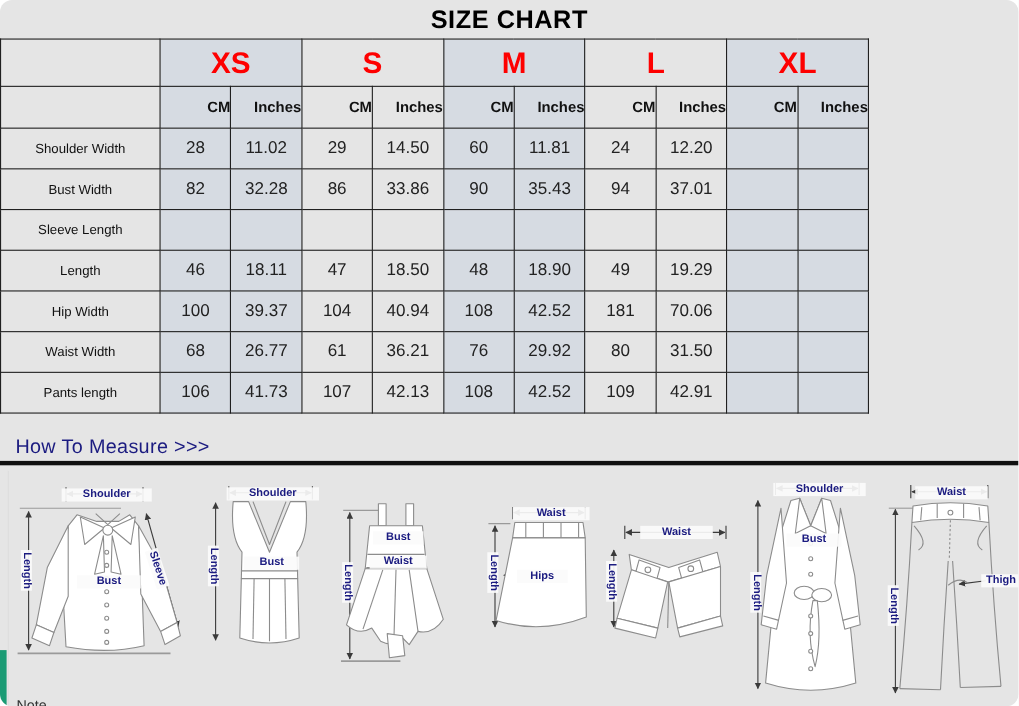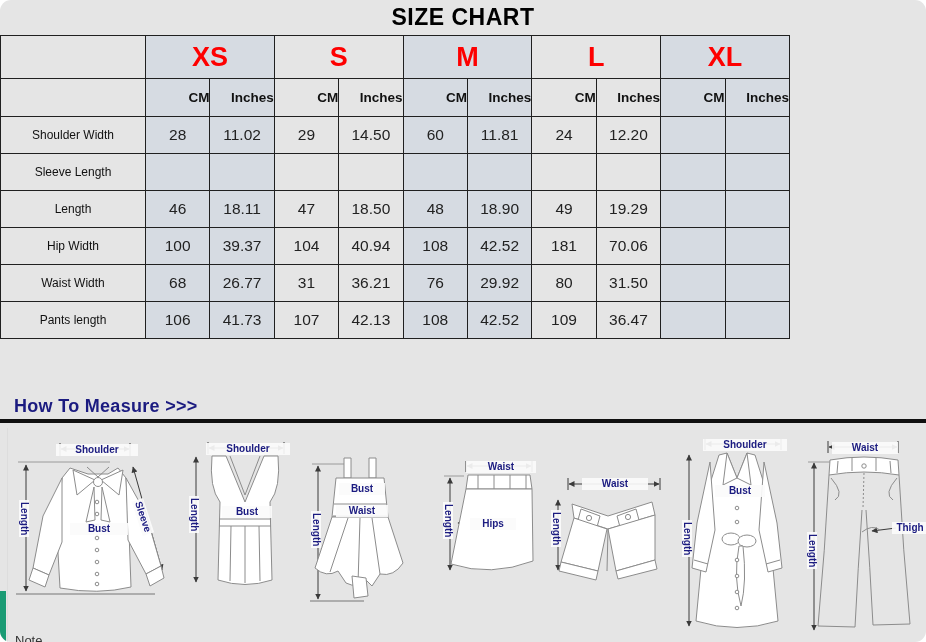--- a/index.html
+++ b/index.html
@@ -10,21 +10,21 @@
   
   .szt{position:absolute;top:35px;left:0;width:790px;border-collapse:collapse;table-layout:fixed;}
   .szt th,.szt td{border:1px solid #202020;text-align:center;vertical-align:middle;padding:0;
                   font-family:"Liberation Sans",sans-serif;}
   .szt .shade{background:var(--shade);}
   .szt .size-h{height:42px;font-size:27px;font-weight:bold;color:var(--red);}
   .szt .unit-h{height:37px;font-size:13.5px;font-weight:bold;color:#111;text-align:right;}
   .szt td{height:36px;font-size:15.5px;color:#222;}
   .szt td.rl{font-size:12px;color:#111;}
   
-  .htm-heading{position:absolute;top:396px;left:14px;font-size:18px;font-weight:bold;
+  .htm-heading{position:absolute;top:396px;left:14px;font-size:18px;font-weight:normal;
                color:var(--navy);letter-spacing:.3px;}
   .htm-rule{position:absolute;top:419px;left:0;width:926px;height:4px;background:#101010;}
   .measure-area{position:absolute;top:430px;left:0;width:926px;height:212px;}
   .img-edge{position:absolute;left:7px;top:428px;width:1px;height:214px;background:#ddd;}
   .green-bar{position:absolute;left:0;top:591px;width:6px;height:51px;background:var(--green);}
   .note{position:absolute;left:15px;top:633px;font-size:13px;color:#333;}
   .dg{position:absolute;text-decoration:underline;}
   .dg svg{position:absolute;left:0;top:0;}
   .mlabel{position:absolute;font-weight:bold;font-size:10px;line-height:1;color:var(--navy);
           background:rgba(251,251,251,.92);padding:1px 2px;text-align:center;white-space:nowrap;}
@@ -83,20 +83,33 @@
           <td>29</td>
           <td>14.50</td>
           <td class="shade">60</td>
           <td class="shade">11.81</td>
           <td>24</td>
           <td>12.20</td>
           <td class="shade"></td>
           <td class="shade"></td>
         </tr>
         <tr>
+          <td class="rl">Bust Width</td>
+          <td class="shade">82</td>
+          <td class="shade">32.28</td>
+          <td>86</td>
+          <td>33.86</td>
+          <td class="shade">90</td>
+          <td class="shade">35.43</td>
+          <td>94</td>
+          <td>37.01</td>
+          <td class="shade"></td>
+          <td class="shade"></td>
+        </tr>
+        <tr>
           <td class="rl">Sleeve Length</td>
           <td class="shade"></td>
           <td class="shade"></td>
           <td></td>
           <td></td>
           <td class="shade"></td>
           <td class="shade"></td>
           <td></td>
           <td></td>
           <td class="shade"></td>
@@ -125,39 +138,39 @@
           <td class="shade">42.52</td>
           <td>181</td>
           <td>70.06</td>
           <td class="shade"></td>
           <td class="shade"></td>
         </tr>
         <tr>
           <td class="rl">Waist Width</td>
           <td class="shade">68</td>
           <td class="shade">26.77</td>
-          <td>31</td>
+          <td>61</td>
           <td>36.21</td>
           <td class="shade">76</td>
           <td class="shade">29.92</td>
           <td>80</td>
           <td>31.50</td>
           <td class="shade"></td>
           <td class="shade"></td>
         </tr>
         <tr>
           <td class="rl">Pants length</td>
           <td class="shade">106</td>
           <td class="shade">41.73</td>
           <td>107</td>
           <td>42.13</td>
           <td class="shade">108</td>
           <td class="shade">42.52</td>
           <td>109</td>
-          <td>36.47</td>
+          <td>42.91</td>
           <td class="shade"></td>
           <td class="shade"></td>
         </tr>
       </tbody>
   </table>
 
   <div class="htm-heading">How To Measure &gt;&gt;&gt;</div>
   <div class="htm-rule"></div>
   <div class="img-edge"></div>
 

